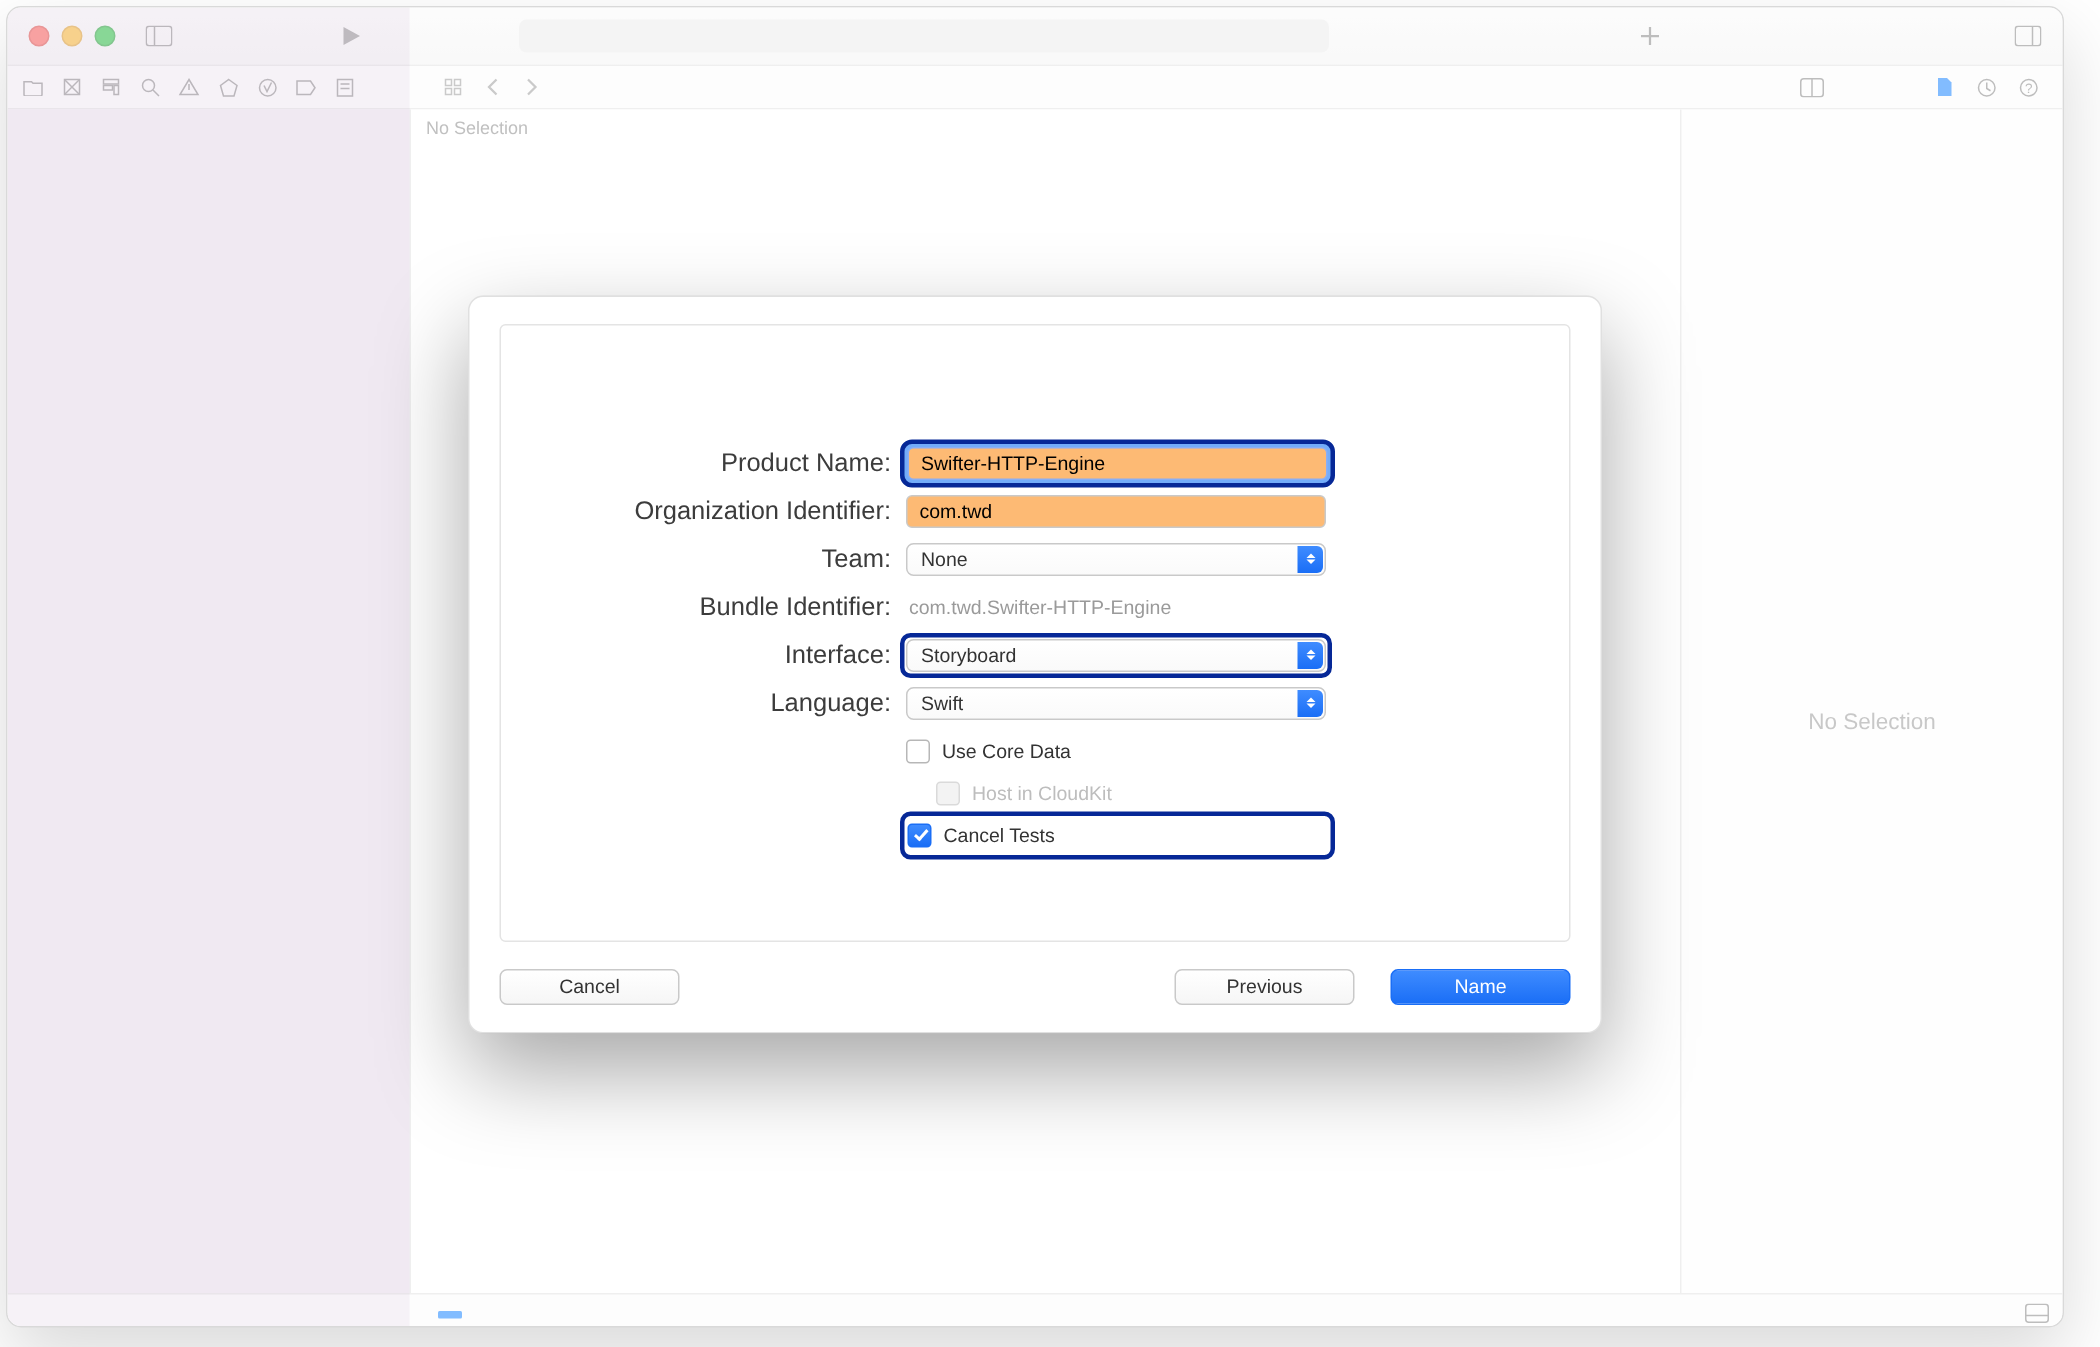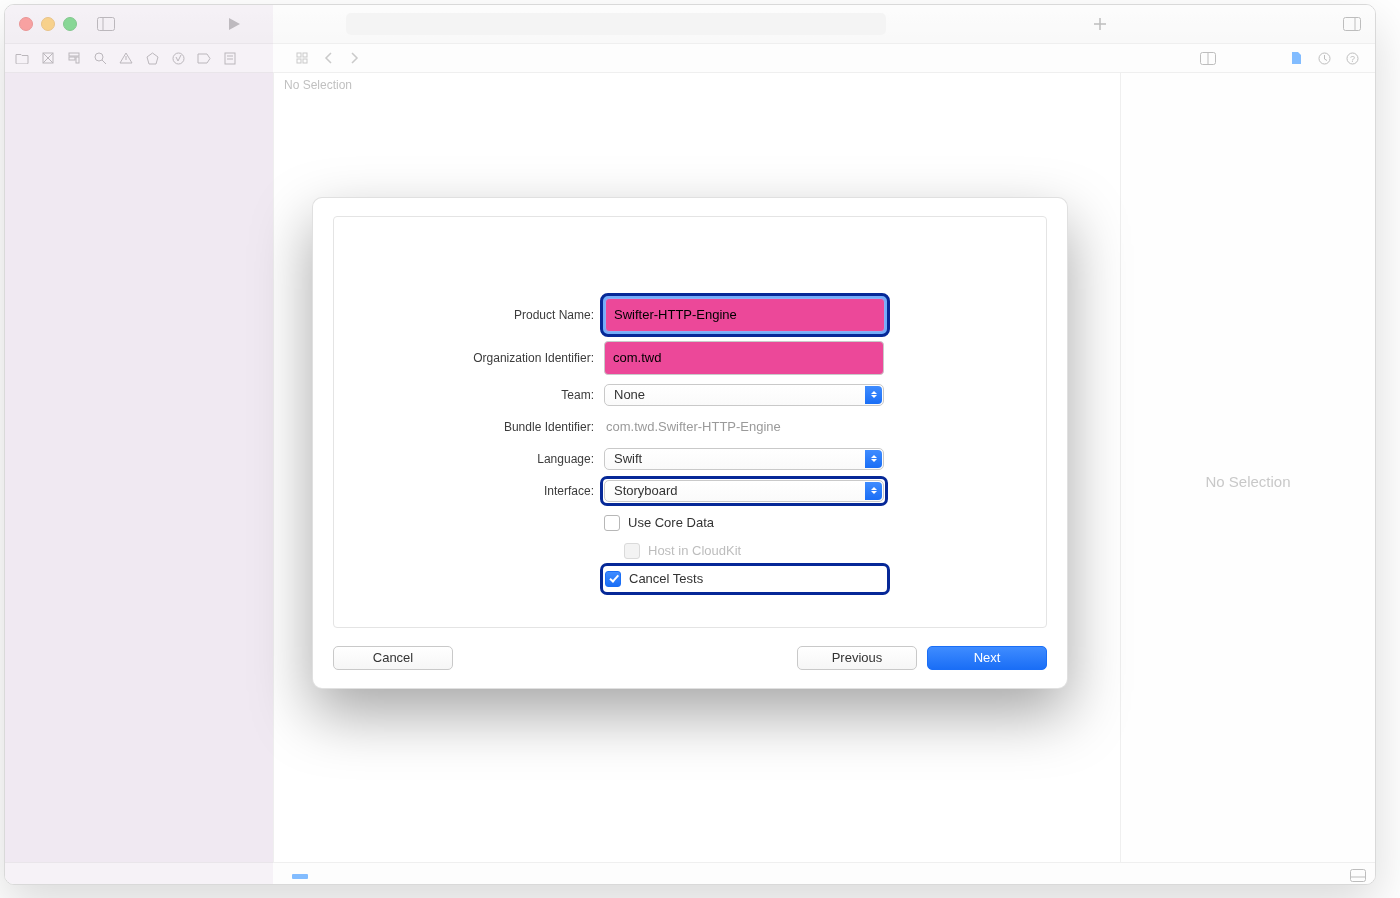--- a/index.html
+++ b/index.html
@@ -164,33 +164,33 @@
   .form-row {
     display:flex; align-items:center;
     margin-bottom: 8px;
     min-height: 24px;
   }
   .form-label {
     width: 220px;
     text-align: right;
     padding-right: 10px;
     color:#3c3c3c;
-    font-size:12px;
+    font-size:17px;
   }
   .form-ctrl { flex: 0 0 280px; }
   .input-text {
     width: 100%;
     height: 22px;
     border: 1px solid #c9c9c9;
     border-radius: 4px;
-    padding: 16px 8px;
+    padding: 4px 8px;
     font-size: 13px;
     font-family:inherit;
     box-sizing:border-box;
-    background:#ec4899;
+    background:#fdba74;
   }
   .focus-ring {
     box-shadow: 0 0 0 3.5px rgba(0,103,244,0.55);
     border-color:#8aaef5;
   }
   .select {
     position: relative;
     width: 100%;
     height: 22px;
     border: 1px solid #c9c9c9;
@@ -236,21 +236,21 @@
 
   .highlight {
     outline: 3px solid #062897;
     outline-offset: 1px;
     border-radius: 3px;
   }
 
   .modal-actions {
     display:flex;
     margin-top: 18px;
-    gap:10px;
+    gap:24px;
   }
   .btn {
     height: 22px;
     min-width: 90px;
     border-radius: 5px;
     border: 1px solid #c9c9c9;
     background: linear-gradient(#ffffff,#f6f6f6);
     font-size:13px;
     display:flex; align-items:center; justify-content:center;
     padding:0 14px;
@@ -479,34 +479,34 @@
         </div>
 
         <div class="form-row">
           <div class="form-label">Bundle Identifier:</div>
           <div class="form-ctrl">
             <span class="readonly-val">com.twd.Swifter-HTTP-Engine</span>
           </div>
         </div>
 
         <div class="form-row">
+          <div class="form-label">Interface:</div>
+          <div class="form-ctrl highlight">
+            <div class="select">
+              <span>Storyboard</span>
+              <span class="chev"></span>
+            </div>
+          </div>
+        </div>
+
+        <div class="form-row">
           <div class="form-label">Language:</div>
           <div class="form-ctrl">
             <div class="select">
               <span>Swift</span>
-              <span class="chev"></span>
-            </div>
-          </div>
-        </div>
-
-        <div class="form-row">
-          <div class="form-label">Interface:</div>
-          <div class="form-ctrl highlight">
-            <div class="select">
-              <span>Storyboard</span>
               <span class="chev"></span>
             </div>
           </div>
         </div>
 
         <div class="form-row" style="margin-top:2px;">
           <div class="form-label"></div>
           <div class="form-ctrl">
             <div class="checkbox-row">
               <span class="chk"></span>
@@ -534,18 +534,18 @@
             </div>
           </div>
         </div>
 
       </div>
 
       <div class="modal-actions">
         <div class="btn">Cancel</div>
         <div class="actions-spacer"></div>
         <div class="btn">Previous</div>
-        <div class="btn btn-primary">Next</div>
+        <div class="btn btn-primary">Name</div>
       </div>
     </div>
   </div>
 
 </div>
 
 </body></html>

